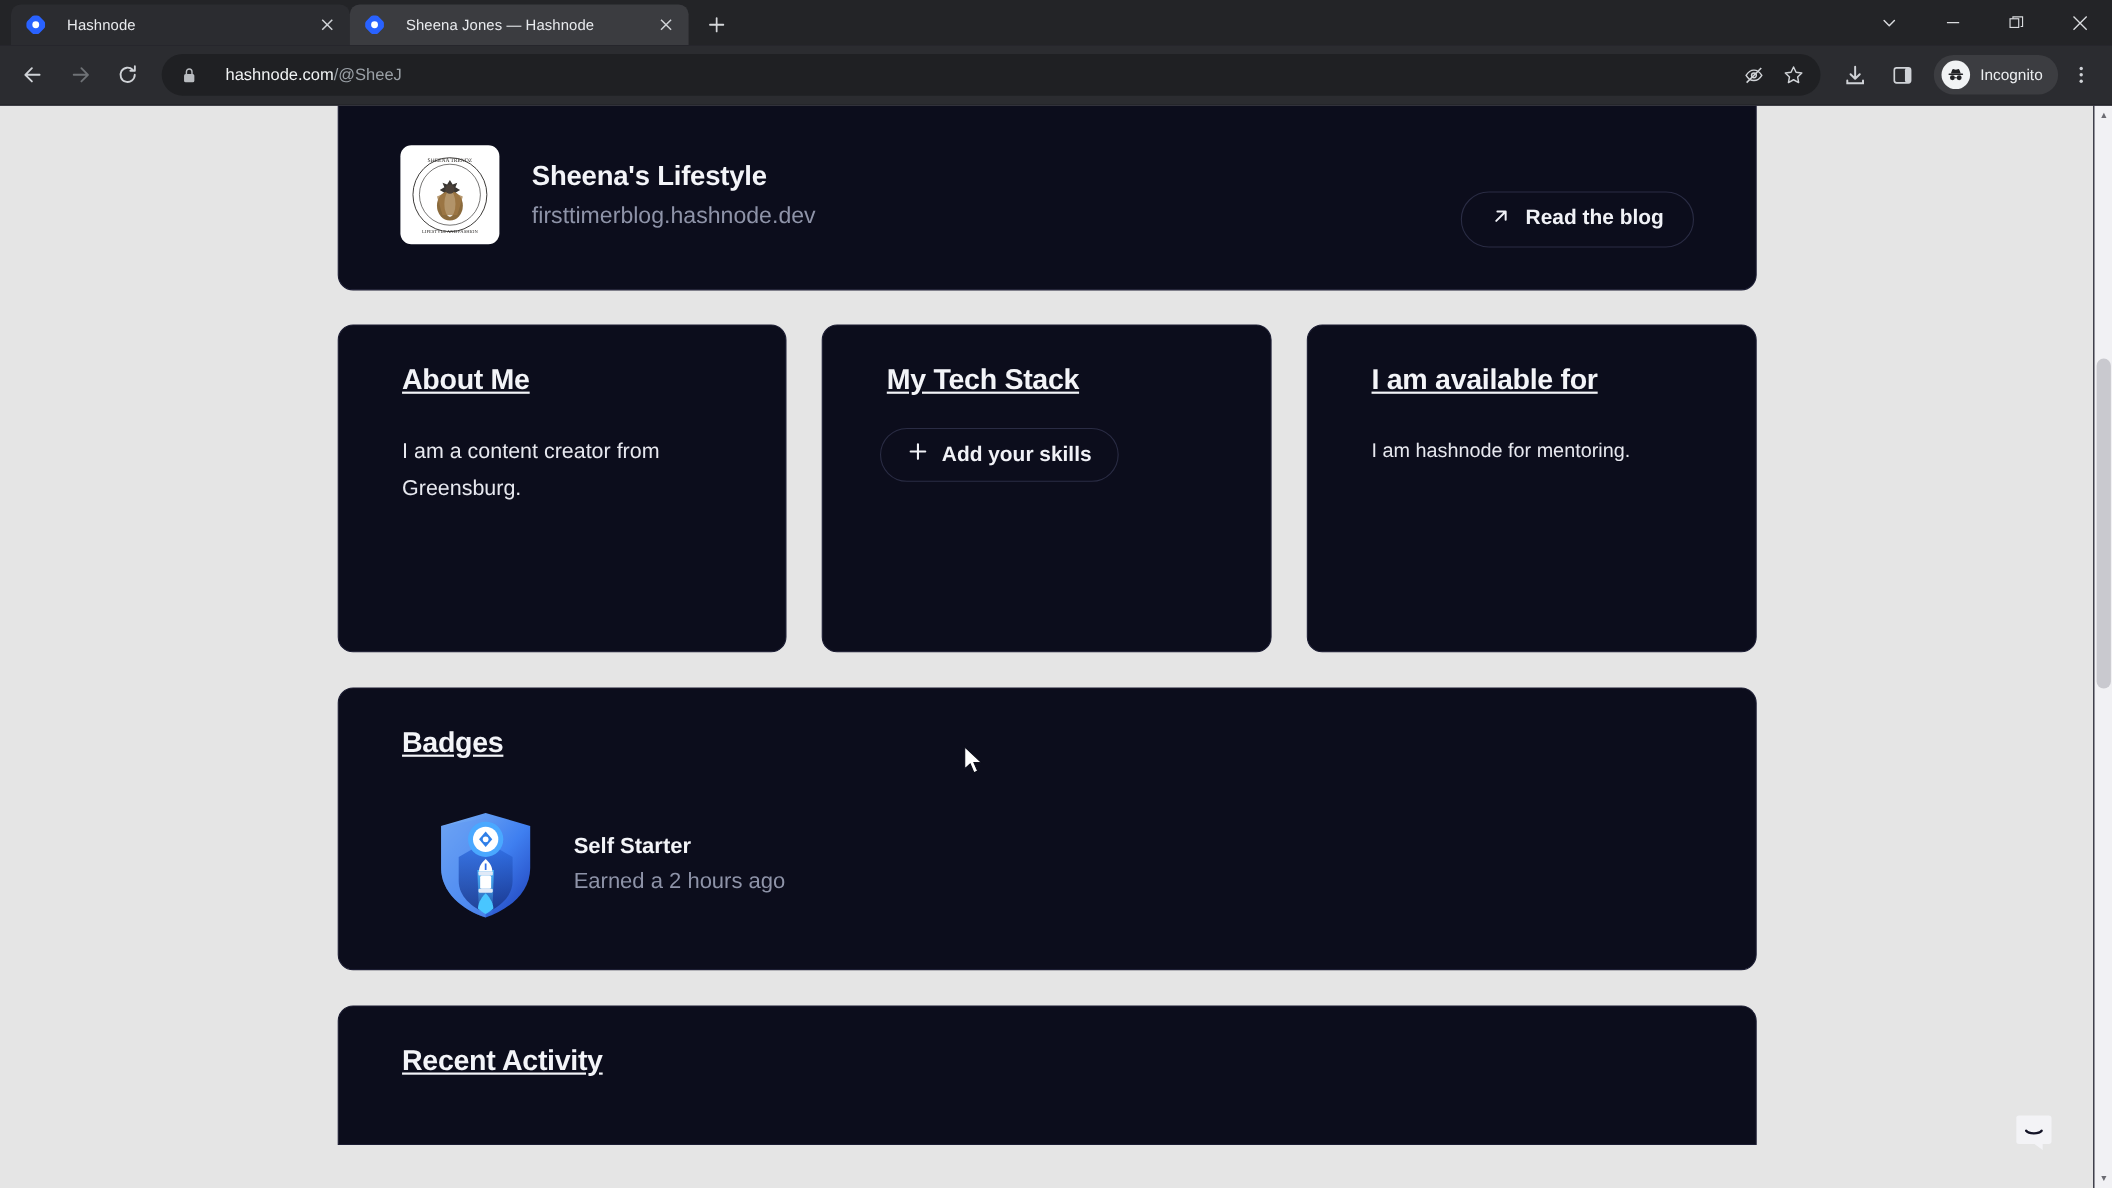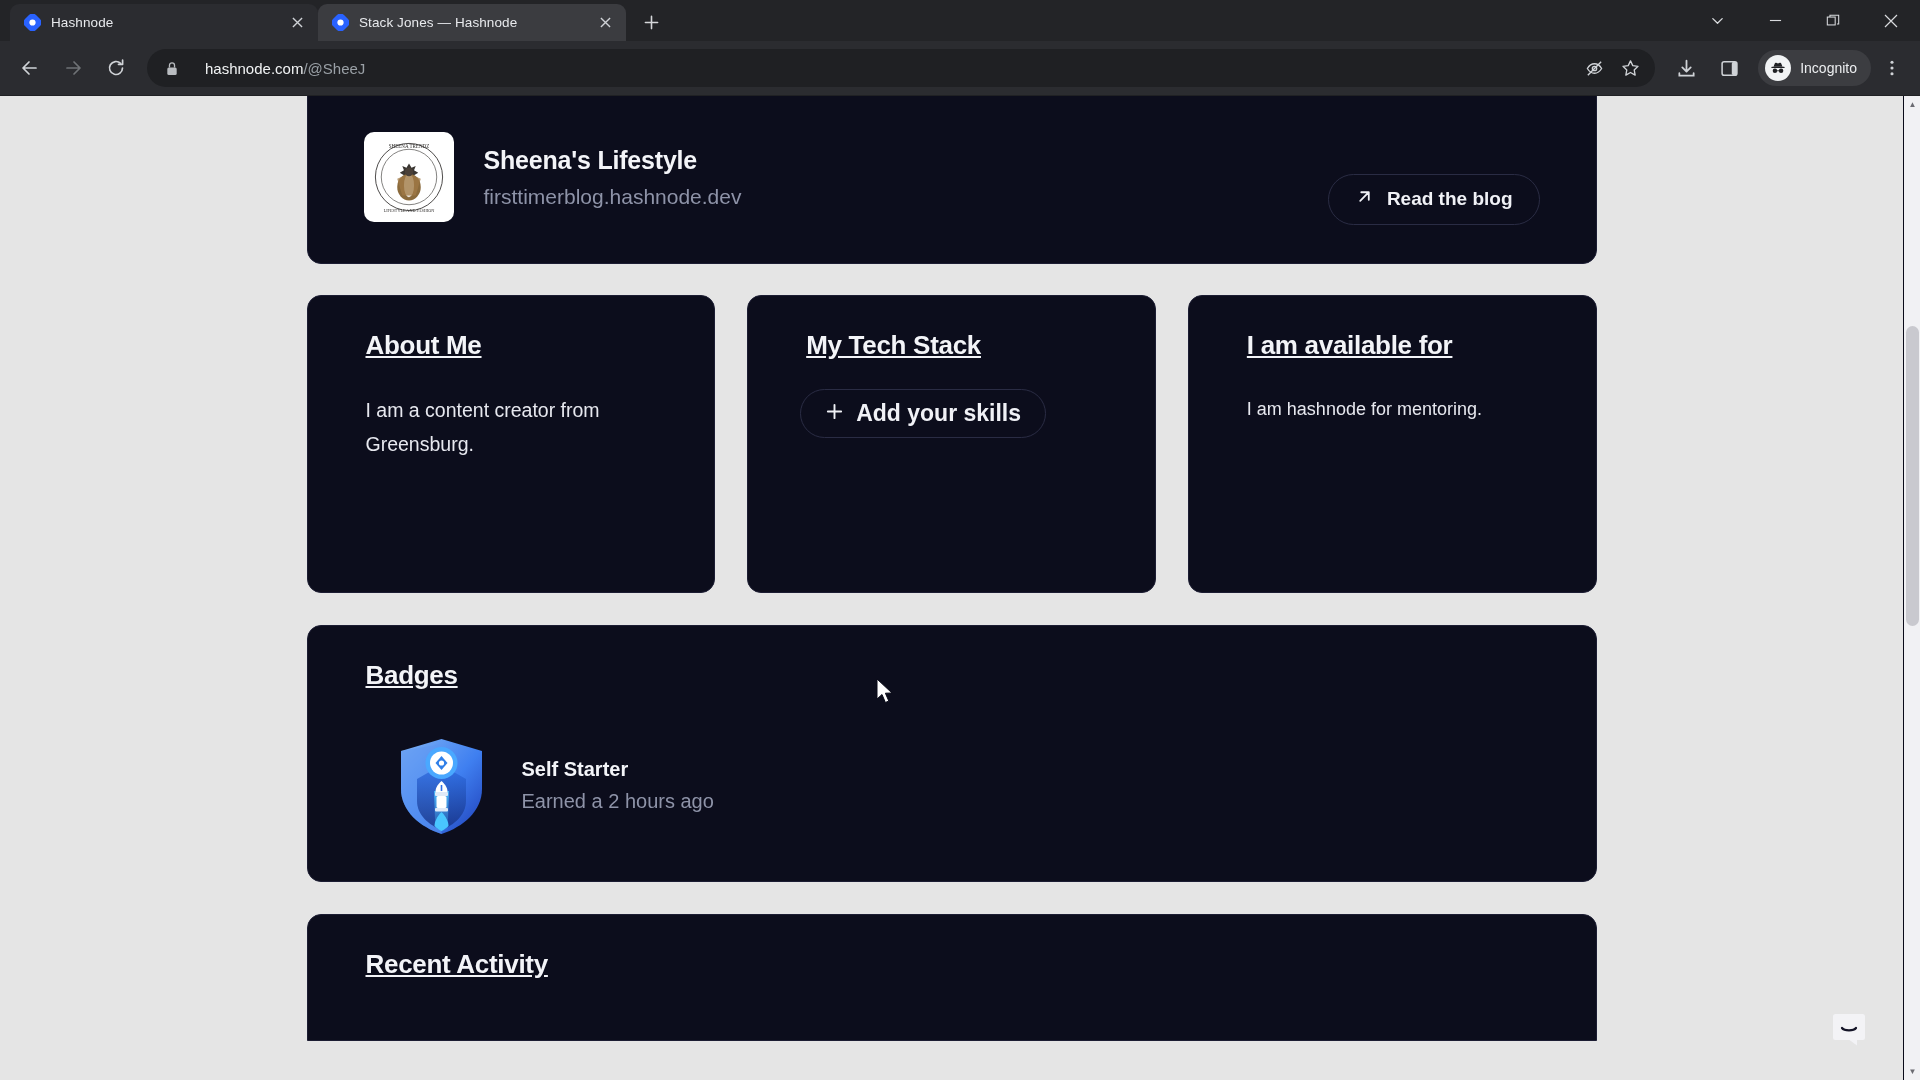--- a/index.html
+++ b/index.html
@@ -12,21 +12,21 @@
 
   
   .browser { width: 1920px; height: 1080px; display: flex; flex-direction: column; background:#0a0b19; }
 
   .tabstrip {
     height: 41px; background: #232427; display: flex; align-items: flex-end;
     padding-left: 10px; position: relative; flex: none;
   }
   .tab {
     height: 37px; width: 308px; display: flex; align-items: center;
-    border-radius: 9px 9px 0 0; padding: 0 10px 0 14px; gap: 10px;
+    border-radius: 9px 9px 0 0; padding: 0 10px 0 14px; gap: 20px;
     position: relative; cursor: default;
   }
   .tab.inactive { background: #2b2c30; }
   .tab.active { background: #3b3c40; }
   .tab-fav { width: 17px; height: 17px; flex: none; position: relative; }
   .tab-fav svg { display:block; }
   .tab-title {
     flex: 1; color: #e8eaed; font-size: 13.5px; white-space: nowrap;
     overflow: hidden; text-overflow: ellipsis; letter-spacing: .1px;
   }
@@ -120,21 +120,21 @@
     font-size: 26px; font-weight: 700; color: #f3f4f8; letter-spacing: -.3px;
     padding: 0 0 0 58px; margin: 0 0 0 0; text-decoration: underline;
   }
   .three > .card .card-h { padding-left: 58px; }
   .card-body { padding: 0 58px; margin-top: 33px; }
   .card-text { font-size: 19.5px; line-height: 1.72; color: #e7e8ef; }
   .card-text.small { font-size: 18px; margin-top: 3px; }
   .btn-skills {
     margin: 28px 0 0 52px; border: 1px solid #2a2c44; border-radius: 26px; height: 49px;
     display: inline-flex; align-items: center; gap: 12px; padding: 0 24px;
-    color: #f0f1f6; font-size: 23px; font-weight: 700; background: transparent; cursor: pointer;
+    color: #f0f1f6; font-size: 19px; font-weight: 700; background: transparent; cursor: pointer;
   }
 
   
   .badges { margin-top: 32px; padding: 34px 0 46px 0; }
   .badge-row { display: flex; align-items: center; padding-left: 86px; margin-top: 44px; }
   .badge-ico { width: 95px; height: 100px; flex: none; }
   .badge-info { margin-left: 33px; }
   .badge-name { font-size: 20px; font-weight: 700; color: #f3f4f8; }
   .badge-when { margin-top: 9px; font-size: 20px; color: #8e93a8; }
 
@@ -183,21 +183,21 @@
       </span>
     </div>
 
     <div class="tab active">
       <span class="tab-fav">
         <svg width="17" height="17" viewBox="0 0 24 24">
           <rect x="1" y="1" width="22" height="22" rx="7" fill="#2962ff" transform="rotate(45 12 12)"></rect>
           <circle cx="12" cy="12" r="4.4" fill="#ffffff"></circle>
         </svg>
       </span>
-      <span class="tab-title">Stack Jones — Hashnode</span>
+      <span class="tab-title">Sheena Jones — Hashnode</span>
       <span class="tab-close">
         <svg width="11" height="11" viewBox="0 0 12 12">
             <path d="M1 1 L11 11 M11 1 L1 11" stroke="currentColor" stroke-width="1.5" fill="none"></path>
           </svg>
       </span>
     </div>
 
     <div class="newtab">
       <svg width="15" height="15" viewBox="0 0 16 16">
           <path d="M8 1.5v13M1.5 8h13" stroke="currentColor" stroke-width="1.7" fill="none" stroke-linecap="round"></path>

